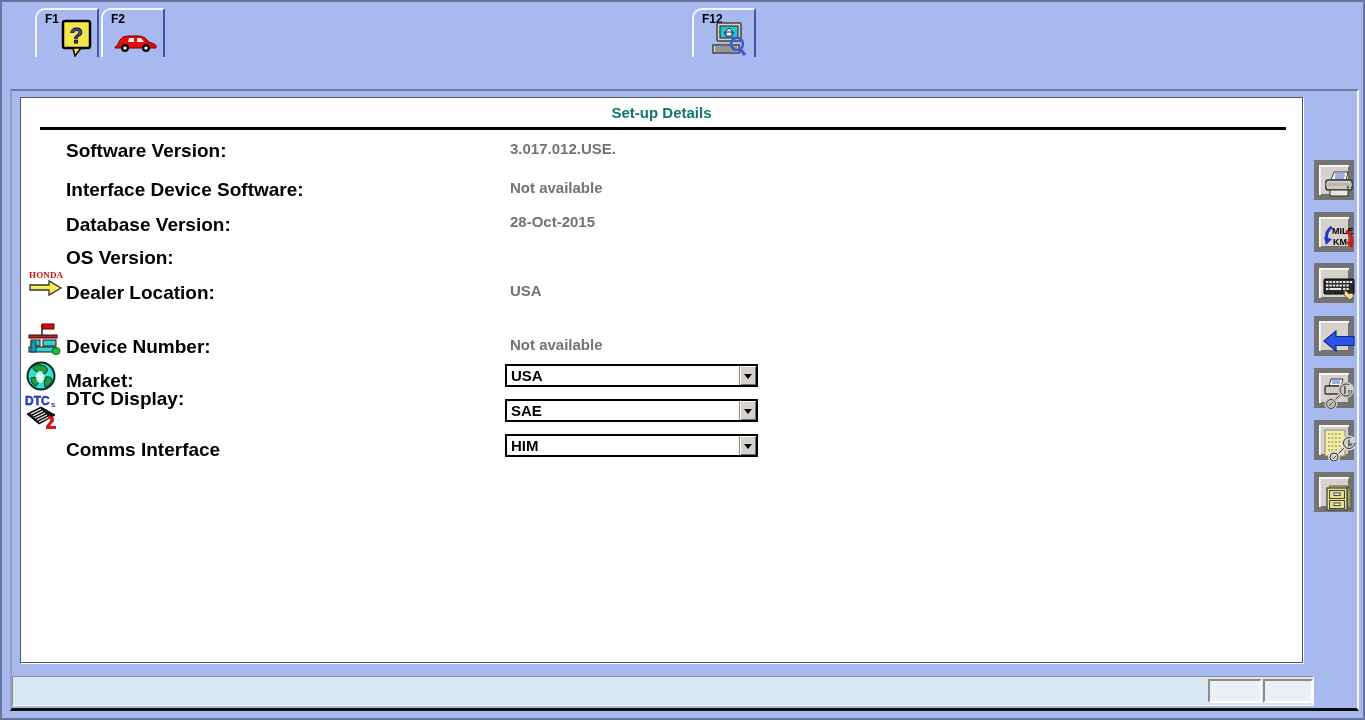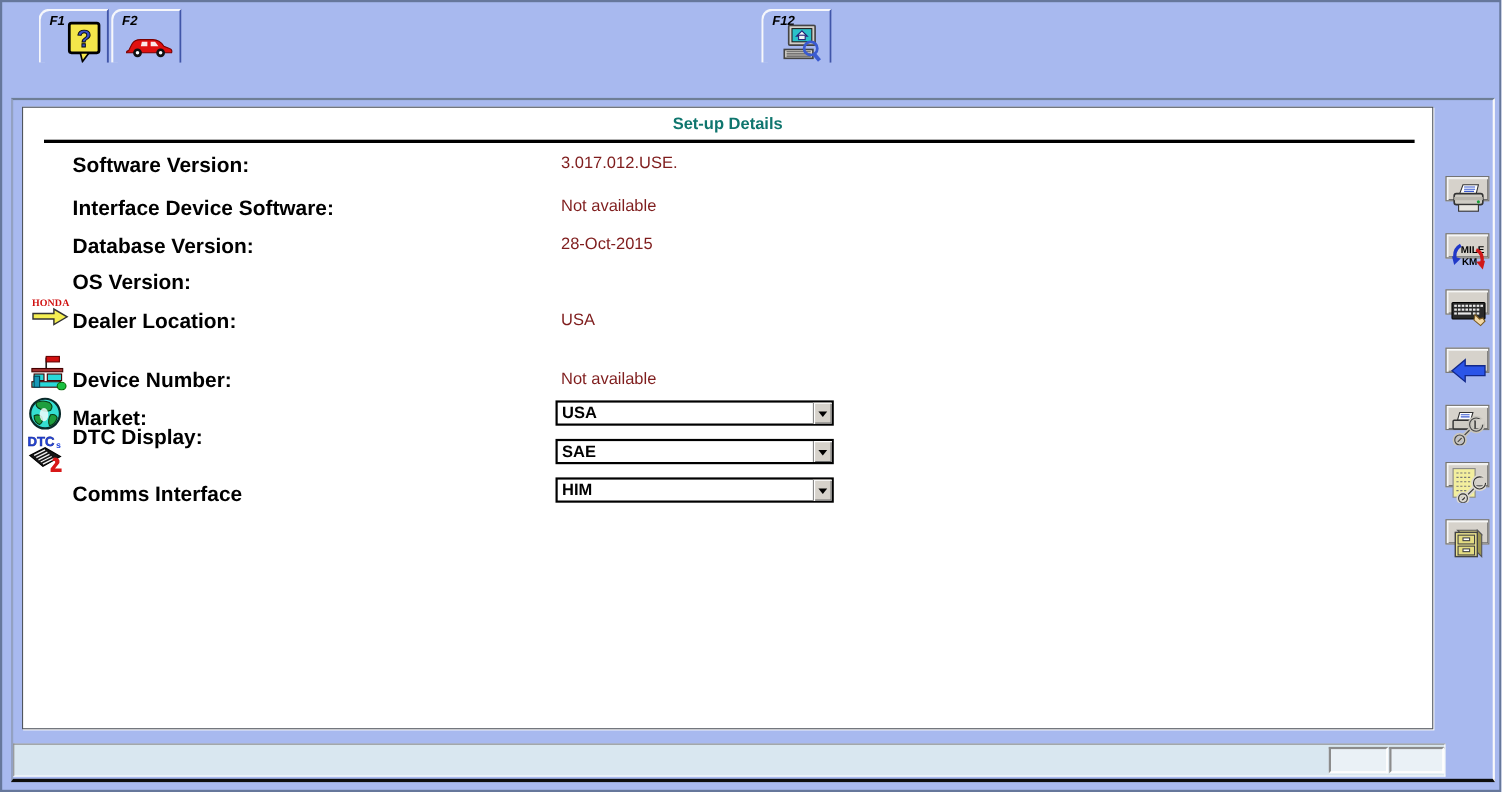--- a/index.html
+++ b/index.html
@@ -16,21 +16,21 @@
   .tab {
     position:absolute; top:6px; width:64px; height:49px;
     border-top:2px solid #f6f7fb;
     border-left:2px solid #f6f7fb;
     border-right:2px solid #4055a8;
     border-top-left-radius:10px;
     cursor:pointer;
   }
   .tab .fkey {
     position:absolute; left:8px; top:2px;
-    font-size:12px; font-weight:bold; font-style:italic; color:#000;
+    font-size:12px; font-weight:bold; color:#000;
   }
   .tab .tab-ico { position:absolute; }
 
   
   #crumbbar {
     position:absolute; left:5px; top:58px; width:1355px; height:21px;
     background:#ffffff; border:1px solid #9aa2b5;
   }
   #crumb {
     position:absolute; left:7px; top:1px;
@@ -62,21 +62,21 @@
     position:absolute; left:19px; top:29px; width:1246px; height:3px;
     background:#000;
   }
 
   .flabel {
     position:absolute; left:45px;
     font-size:19px; font-weight:bold; color:#000; white-space:nowrap;
   }
   .fvalue {
     position:absolute; left:489px;
-    font-size:15px; font-weight:normal; color:#7f1d1d; white-space:nowrap;
+    font-size:15px; font-weight:bold; color:#737373; white-space:nowrap;
   }
   .ficon { position:absolute; }
 
   
   .combo {
     position:absolute; left:484px; width:253px; height:23px;
     background:#fff; border:2px solid #000;
     cursor:pointer;
   }
   .combo-text {
@@ -91,23 +91,23 @@
   }
   .combo-btn .tri {
     position:absolute; left:4px; top:8px;
     width:0; height:0;
     border-left:4px solid transparent; border-right:4px solid transparent;
     border-top:5px solid #000;
   }
 
   
   .tbtn {
-    position:absolute; left:1312px; width:40px; height:23px;
+    position:absolute; left:1312px; width:40px; height:40px;
     background:#d6d2cb;
-    border:1px solid #737373;
+    border:5px solid #737373;
     box-shadow:inset 1px 1px 0 #fff, inset 2px 2px 0 #ececea, inset -1px -1px 0 #6e6e6e;
     cursor:pointer;
   }
   .tbtn svg { position:absolute; left:4px; top:4px; }
 
   
   #statusbar {
     position:absolute; left:10px; top:674px; width:1302px; height:30px;
     background:#d9e7f0;
     border:1px solid;

